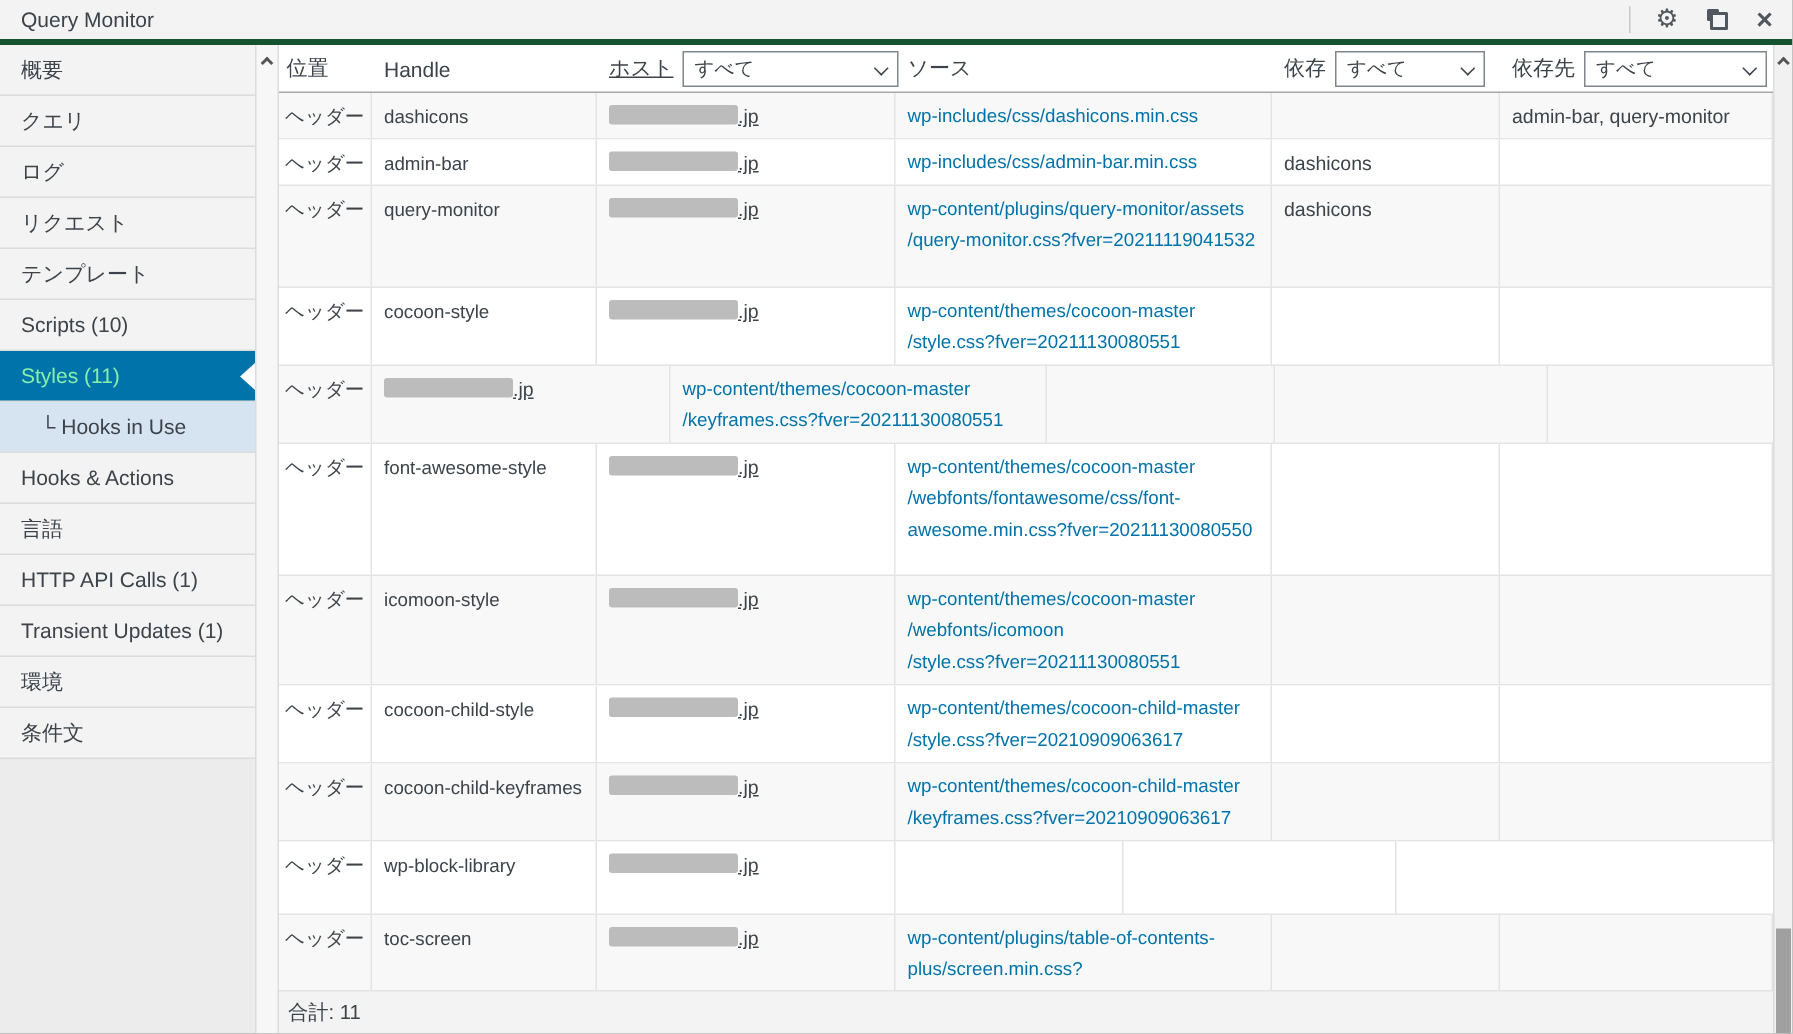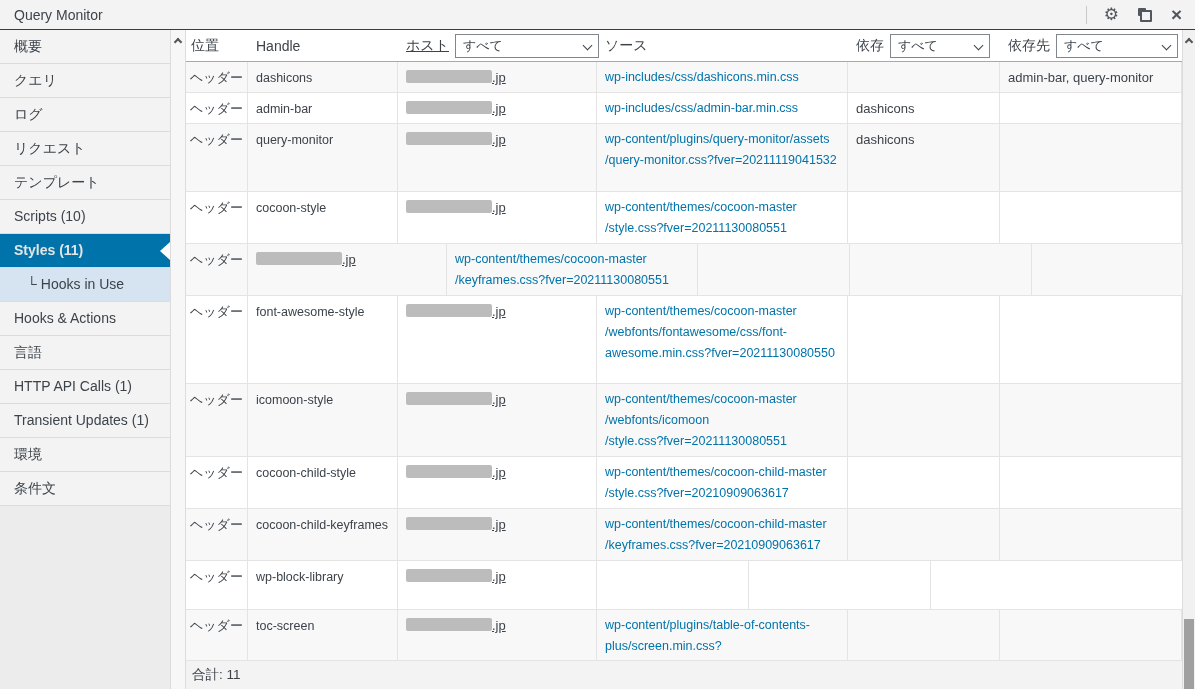--- a/index.html
+++ b/index.html
@@ -9,39 +9,39 @@
     --icon:#50575e;
     --row-border:#e4e4e4;
     --text:#3c434a;
   }
   *{box-sizing:border-box;margin:0;padding:0;}
   html,body{background:#888;}
   body{font-family:"Liberation Sans","DejaVu Sans",sans-serif;color:var(--text);}
   .window{width:1195px;height:689px;background:#fff;overflow:hidden;display:flex;flex-direction:column;position:relative;}
 
   
-  .titlebar{height:30px;flex:0 0 30px;background:#f3f3f3;border-bottom:1px solid #14532d;display:flex;align-items:center;justify-content:space-between;}
+  .titlebar{height:30px;flex:0 0 30px;background:#f3f3f3;border-bottom:4px solid #14532d;display:flex;align-items:center;justify-content:space-between;}
   .title{font-size:14px;color:var(--text);padding-left:14px;}
   .titlebar-actions{display:flex;align-items:center;height:100%;padding-right:4px;}
   .tb-divider{width:1px;height:18px;background:#c8c8c8;margin-right:8px;}
   .tb-btn{background:none;border:none;height:100%;padding:0 9px;display:flex;align-items:center;cursor:pointer;}
   .gear-glyph{font-family:"DejaVu Sans",sans-serif;font-size:17px;line-height:1;color:var(--icon);}
   .close-glyph{font-size:19px;line-height:1;color:var(--icon);font-weight:bold;}
   .toggle-icon{position:relative;width:16px;height:16px;display:inline-block;}
   .toggle-icon::before{content:"";position:absolute;left:1px;top:1px;width:8px;height:8px;background:var(--icon);border-radius:1px;}
   .toggle-icon::after{content:"";position:absolute;right:1px;bottom:1px;width:8px;height:8px;background:#f3f3f3;border:2px solid var(--icon);border-radius:1px;}
 
   
   .body{flex:1;display:flex;min-height:0;justify-content:space-between;}
 
   
   .sidebar{width:170px;flex:0 0 170px;background:#ececec;overflow:hidden;}
   .sidebar-item{height:34px;line-height:33px;padding-left:14px;font-size:14px;background:#f3f3f3;border-bottom:1px solid #dcdcde;color:var(--text);cursor:pointer;white-space:nowrap;}
   .sidebar-item.sub{padding-left:27px;background:var(--subitem-bg);}
-  .sidebar-item.current{background:var(--accent);color:#e5e5e5;position:relative;font-weight:bold;}
+  .sidebar-item.current{background:var(--accent);color:#86efac;position:relative;}
   .sidebar-item.current::after{content:"";position:absolute;right:0;top:50%;margin-top:-9px;border-top:9px solid transparent;border-bottom:9px solid transparent;border-right:10px solid #fdfdfd;}
 
   
   .v-scrollbar{position:relative;background:#f7f7f7;border-left:1px solid #dcdcde;border-right:1px solid #dcdcde;}
   .v-scrollbar.left{width:16px;flex:0 0 16px;}
   .v-scrollbar.right{width:13px;flex:0 0 13px;background:#f1f1f1;border-right:none;}
   .chev-up{display:block;width:6px;height:6px;border-left:2px solid #555;border-top:2px solid #555;transform:rotate(45deg);margin:9px auto 0;}
   .sb-thumb{position:absolute;left:1px;right:1px;bottom:0;height:70px;background:#a0a0a0;}
 
   

